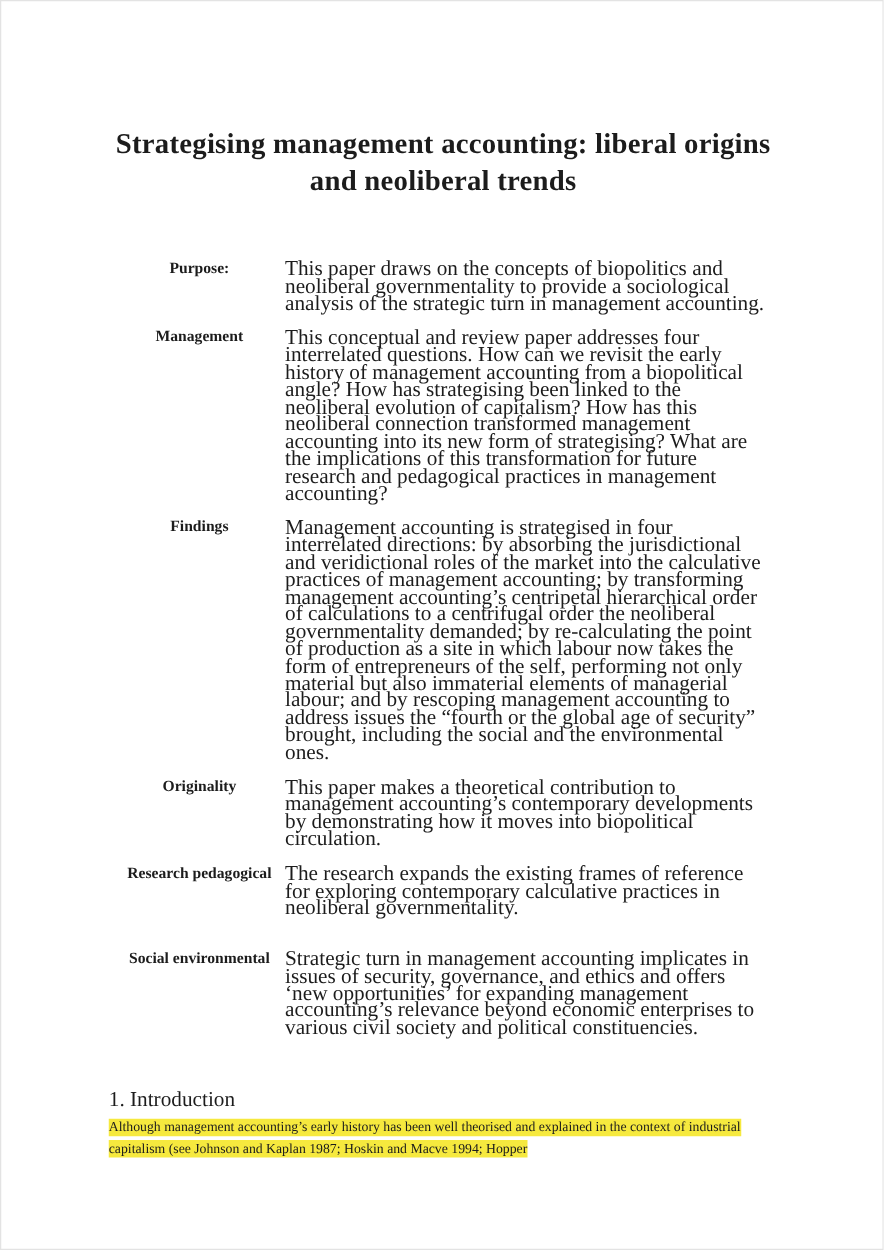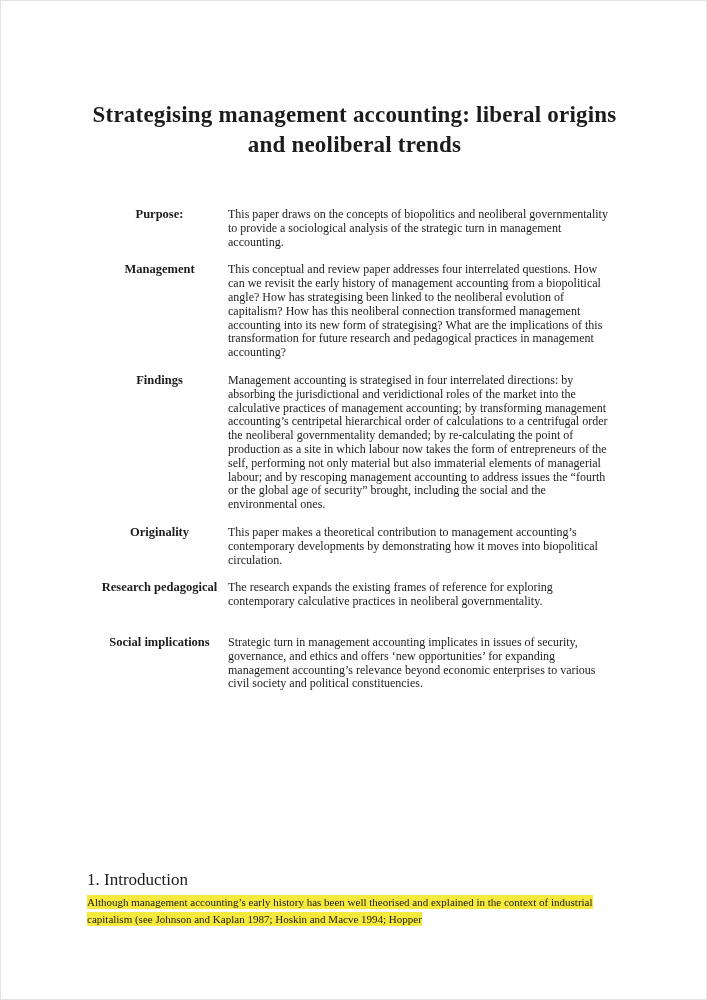--- a/index.html
+++ b/index.html
@@ -47,21 +47,21 @@
   .abstract-label {
     flex: 0 0 137px;
     font-weight: bold;
     font-size: 12.5px;
     line-height: 13.8px;
     text-align: center;
   }
   .abstract-text {
     flex: 1 1 auto;
     max-width: 387px;
-    font-size: 12px;
+    font-size: 17px;
     line-height: 13.8px;
   }
   .keywords-line {
     position: absolute;
     top: 792px;
     left: 86px;
     width: 540px;
     font-size: 13px;
     line-height: 16px;
   }
@@ -118,21 +118,21 @@
       <div class="abstract-label">Originality</div>
       <div class="abstract-text">This paper makes a theoretical contribution to management accounting’s contemporary developments by demonstrating how it moves into biopolitical circulation.</div>
     </div>
 
     <div class="abstract-row gap-large">
       <div class="abstract-label">Research pedagogical</div>
       <div class="abstract-text">The research expands the existing frames of reference for exploring contemporary calculative practices in neoliberal governmentality.</div>
     </div>
 
     <div class="abstract-row">
-      <div class="abstract-label">Social implications</div>
+      <div class="abstract-label">Social environmental</div>
       <div class="abstract-text">Strategic turn in management accounting implicates in issues of security, governance, and ethics and offers ‘new opportunities’ for expanding management accounting’s relevance beyond economic enterprises to various civil society and political constituencies.</div>
     </div>
 
   </div>
 
 
   <h2 class="section-heading">1. Introduction</h2>
 
   <p class="intro-paragraph">
     <span class="highlight">Although management accounting’s early history has been well theorised and explained in the context of industrial capitalism (see Johnson and Kaplan 1987; Hoskin and Macve 1994; Hopper</span>

